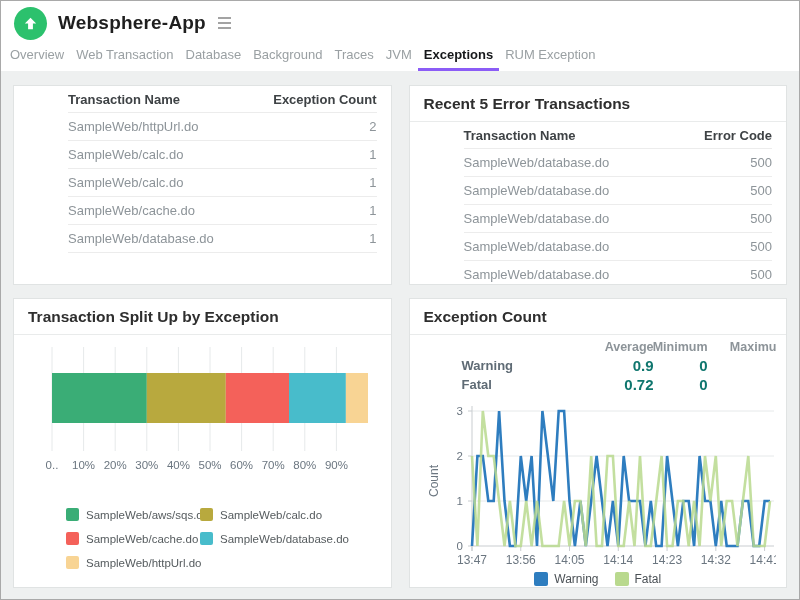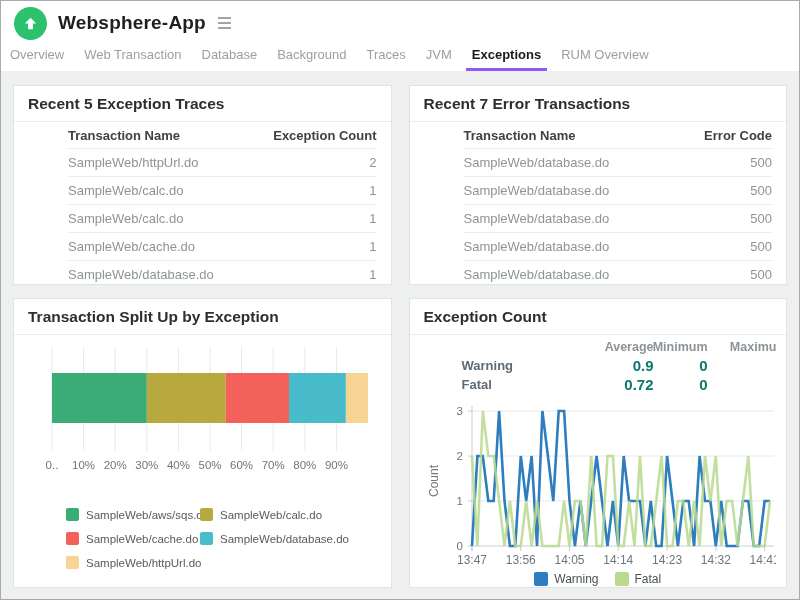--- a/index.html
+++ b/index.html
@@ -7,21 +7,21 @@
   .frame { position:relative; width:800px; height:600px; border:1px solid #a9a9a9; background:#fff; overflow:hidden; }
 
   
   .header { height:44px; background:#fff; display:flex; align-items:center; padding-left:13px; }
   .app-badge { width:33px; height:33px; border-radius:50%; background:#2cc16d; display:flex; align-items:center; justify-content:center; flex:0 0 auto; }
   .app-title { font-size:19px; font-weight:700; color:#1f1f1f; margin-left:11px; letter-spacing:.2px; }
   .menu-btn { margin-left:9px; display:flex; flex-direction:column; gap:3px; cursor:pointer; padding:3px; }
   .menu-btn span { display:block; width:13px; height:2px; background:#a3a3a3; }
 
   
-  .tabs { height:26px; background:#fff; display:flex; gap:8px; padding-left:3px; align-items:flex-start; }
+  .tabs { height:26px; background:#fff; display:flex; padding-left:3px; align-items:flex-start; }
   .tab { font-size:13px; color:#9aa0a3; padding:2px 6px 6px; cursor:pointer; white-space:nowrap; }
   .tab.active { color:#16181a; font-weight:700; border-bottom:3px solid #8b5cf6; }
 
   
   .content { position:absolute; top:70px; left:0; right:0; bottom:0; background:#eef0f0; padding:14px 12px; display:grid; grid-template-columns:1fr 1fr; grid-template-rows:200px 290px; column-gap:17px; row-gap:13px; }
   .panel { background:#fff; border:1px solid #e0e3e3; overflow:hidden; position:relative; }
   .panel-title { padding:8px 14px 7px; font-size:15.5px; font-weight:600; color:#2e2e2e; border-bottom:1px solid #e9ebeb; line-height:20px; }
 
   
   .dtable { padding:0 14px; }
@@ -67,27 +67,26 @@
   </div>
 
   <div class="tabs">
       <div class="tab">Overview</div>
       <div class="tab">Web Transaction</div>
       <div class="tab">Database</div>
       <div class="tab">Background</div>
       <div class="tab">Traces</div>
       <div class="tab">JVM</div>
       <div class="tab active">Exceptions</div>
-      <div class="tab">RUM Overview</div>
+      <div class="tab">RUM Exception</div>
     </div>
 
   <div class="content">
 
     <div class="panel">
-      <div class="panel-title">Recent 5 Exception Traces</div>
       <div class="dtable" id="tbl-traces">
           <div class="trow head">
             <div class="c1">Transaction Name</div>
             <div class="c2">Exception Count</div>
           </div>
           <div class="trow">
             <div class="c1">SampleWeb/httpUrl.do</div>
             <div class="c2">2</div>
           </div>
           <div class="trow">
@@ -103,21 +102,21 @@
             <div class="c2">1</div>
           </div>
           <div class="trow">
             <div class="c1">SampleWeb/database.do</div>
             <div class="c2">1</div>
           </div>
         </div>
     </div>
 
     <div class="panel">
-      <div class="panel-title">Recent 7 Error Transactions</div>
+      <div class="panel-title">Recent 5 Error Transactions</div>
       <div class="dtable" id="tbl-errors">
           <div class="trow head">
             <div class="c1">Transaction Name</div>
             <div class="c2">Error Code</div>
           </div>
           <div class="trow">
             <div class="c1">SampleWeb/database.do</div>
             <div class="c2">500</div>
           </div>
           <div class="trow">

